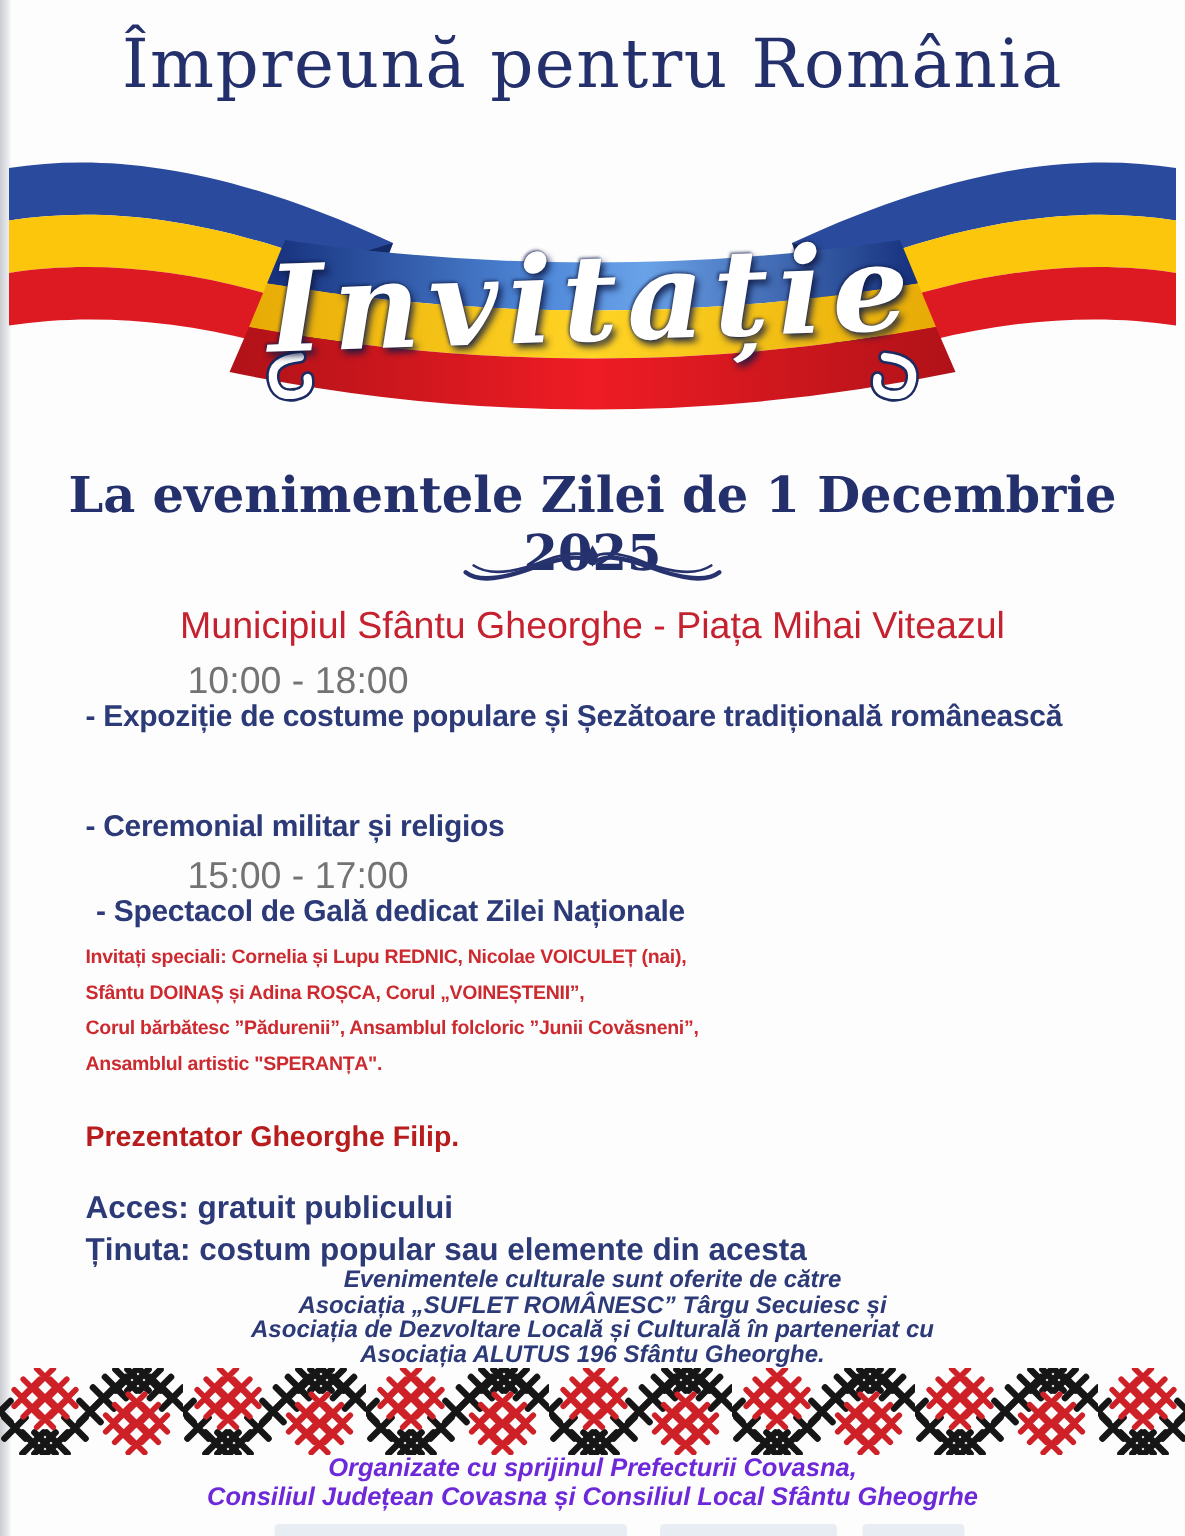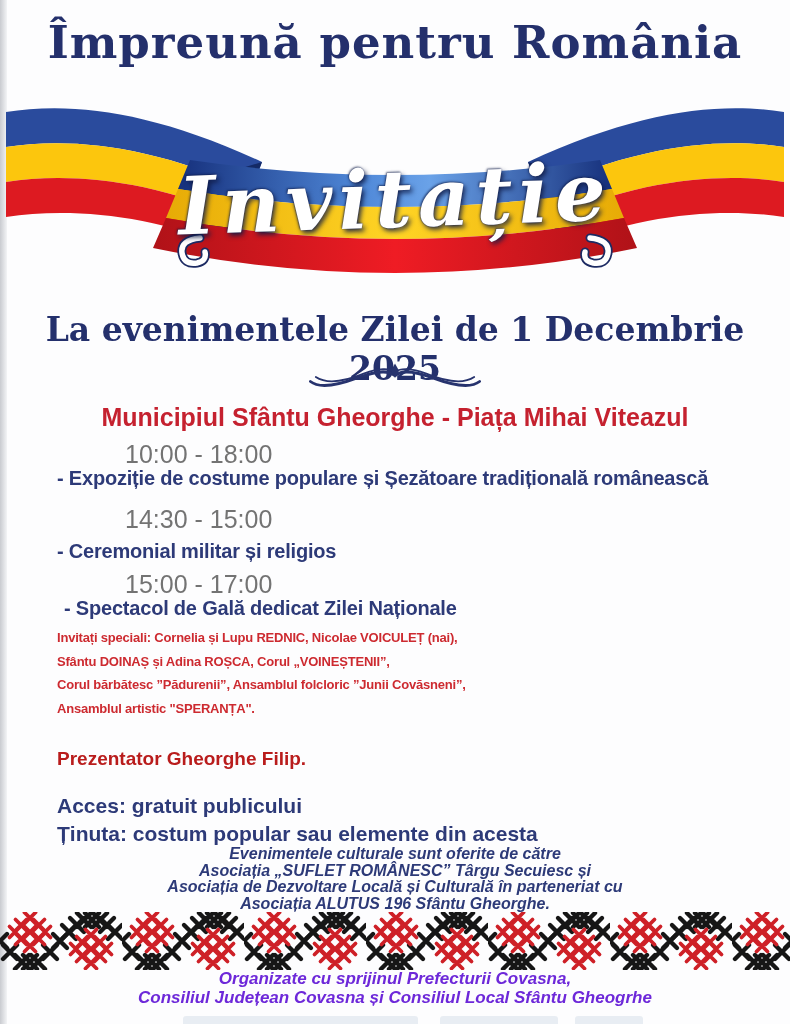--- a/index.html
+++ b/index.html
@@ -3,30 +3,30 @@
 <meta charset="utf-8">
 <style>
   html,body{margin:0;padding:0;background:#ffffff;}
   .poster{position:relative;width:790px;height:1024px;background:#fdfdfe;overflow:hidden;
           font-family:"Liberation Sans",sans-serif;}
   .edge-strip{position:absolute;left:0;top:0;width:7px;height:100%;
           background:linear-gradient(90deg,#c9cbd0,#f3f4f6);}
   .abs{position:absolute;}
   .center{left:0;right:0;text-align:center;}
 
-  .poster-title{top:16px;font-family:"DejaVu Serif",serif;font-weight:bold;
+  .poster-title{top:16px;font-family:"DejaVu Serif",serif;font-weight:normal;
           font-size:45px;color:#24306c;letter-spacing:1px;margin:0;}
   .ribbon-svg{top:98px;left:0;}
   .ribbon-label{top:152px;font-family:"DejaVu Serif",serif;font-style:italic;font-weight:bold;
           font-size:80px;color:#ffffff;letter-spacing:6px;transform:rotate(-2deg);
           text-shadow:2px 3px 5px rgba(15,27,70,.9),-1px -1px 2px rgba(15,27,70,.55),0 0 1px #1d2b63;}
   .date-heading{top:310px;font-family:"DejaVu Serif",serif;font-weight:bold;
           font-size:33px;color:#24306c;margin:0;}
   .flourish{top:357px;left:305px;}
-  .location-heading{top:403px;font-size:25px;font-weight:bold;color:#c5212f;margin:0;}
+  .location-heading{top:403px;font-size:25px;font-weight:normal;color:#c5212f;margin:0;}
 
   .sched-time{left:125px;font-size:25px;font-weight:normal;color:#737373;white-space:nowrap;}
   .sched-desc{left:57px;font-size:20px;font-weight:bold;color:#2d3a78;white-space:nowrap;letter-spacing:-0.2px;}
 
   .guests{top:626px;left:57px;color:#cd2a30;font-weight:bold;font-size:13px;
           line-height:23.5px;white-space:nowrap;letter-spacing:-0.2px;}
   .presenter{top:748px;left:57px;color:#b91c1c;font-weight:bold;font-size:19px;white-space:nowrap;}
   .access-block{top:792px;left:57px;color:#2d3a78;font-weight:bold;font-size:21px;
           line-height:28px;white-space:nowrap;}
   .credits{top:846px;color:#2d3a78;font-weight:bold;font-style:italic;
@@ -102,21 +102,20 @@
       </g>
     </g>
     <path d="M100 5 l4.5 8 l-4.5 8 l-4.5 -8 Z" fill="#27336e"></path>
   </svg>
 
   <h3 class="abs center location-heading">Municipiul Sfântu Gheorghe - Piața Mihai Viteazul</h3>
 
   <div class="abs sched-time" style="top:440px">10:00 - 18:00</div>
   <div class="abs sched-desc" style="top:467px">- Expoziție de costume populare și Șezătoare tradițională românească</div>
 
-  <div class="abs sched-time" style="top:505px">14:30 - 15:00</div>
   <div class="abs sched-desc" style="top:540px">- Ceremonial militar și religios</div>
 
   <div class="abs sched-time" style="top:570px">15:00 - 17:00</div>
   <div class="abs sched-desc" style="top:597px;left:64px">- Spectacol de Gală dedicat Zilei Naționale</div>
 
   <div class="abs guests">
     <div>Invitați speciali: Cornelia și Lupu REDNIC, Nicolae VOICULEȚ (nai),</div>
     <div>Sfântu DOINAȘ și Adina ROȘCA, Corul „VOINEȘTENII”,</div>
     <div>Corul bărbătesc ”Pădurenii”, Ansamblul folcloric ”Junii Covăsneni”,</div>
     <div>Ansamblul artistic "SPERANȚA".</div>

